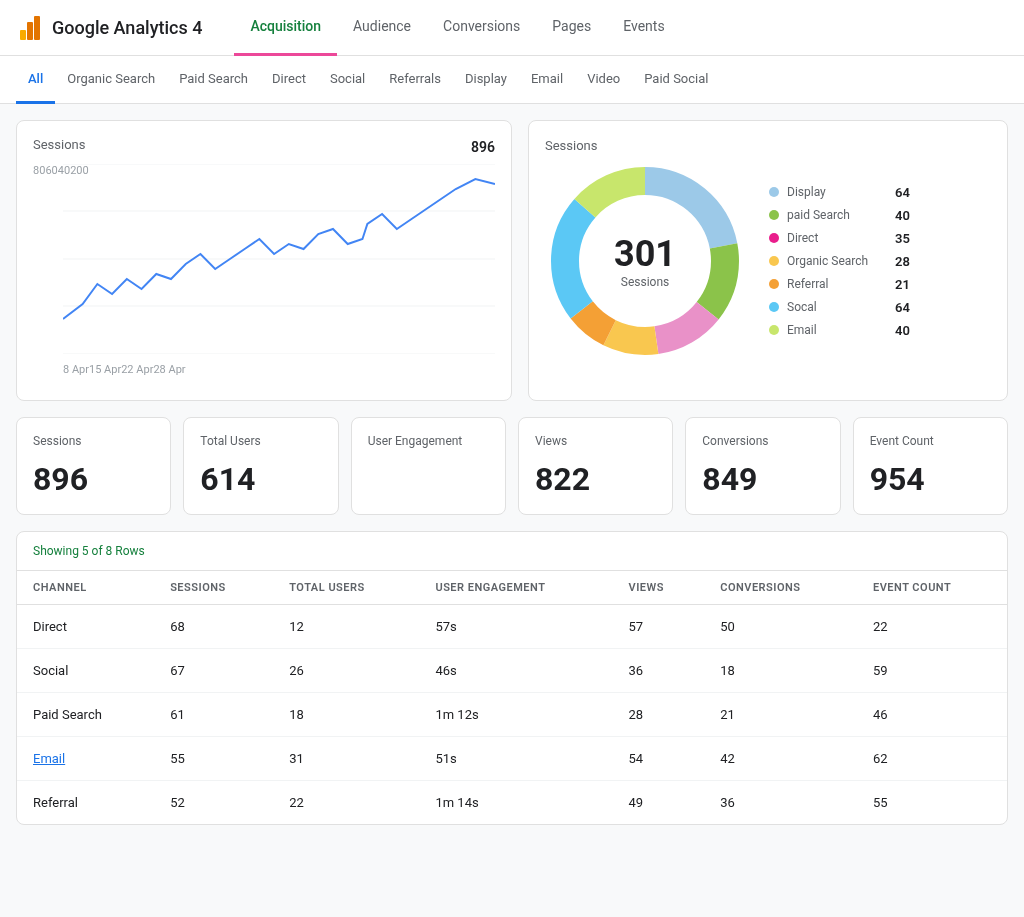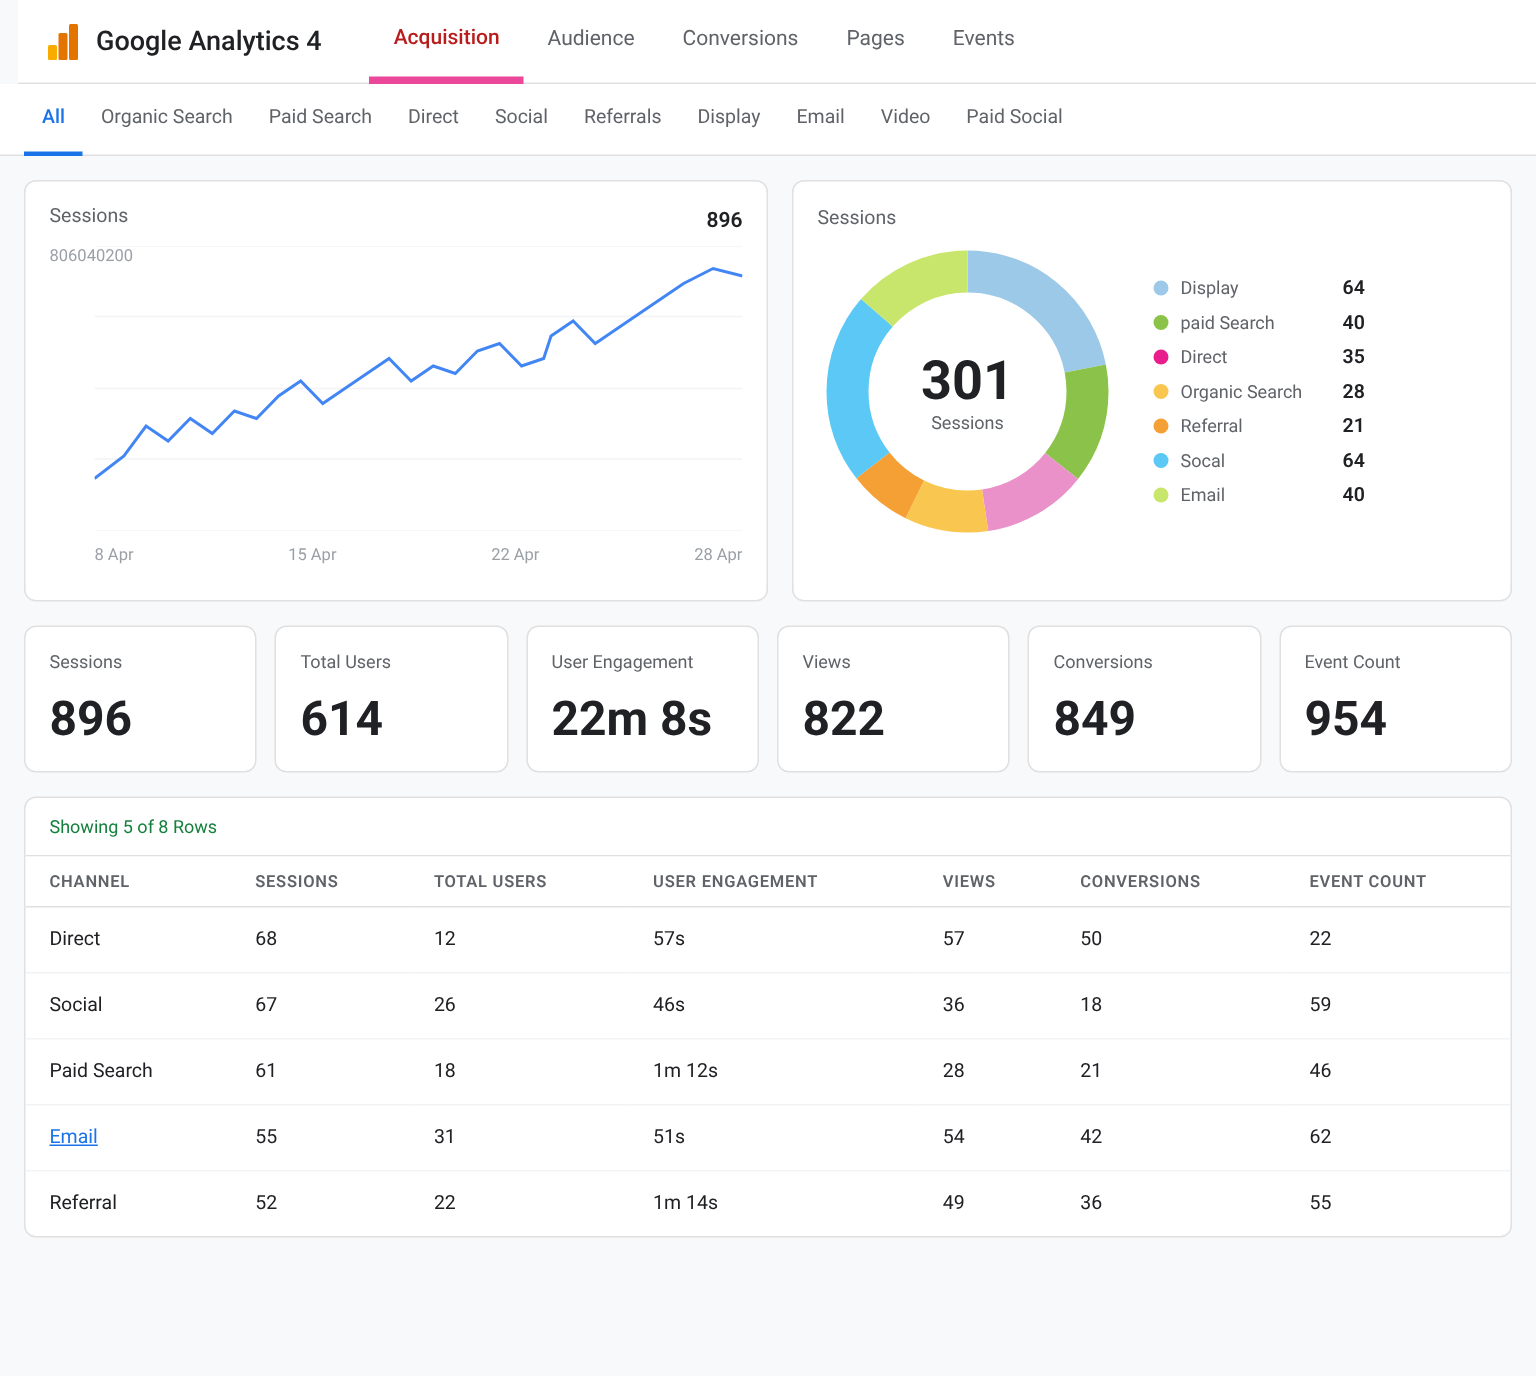--- a/index.html
+++ b/index.html
@@ -1,45 +1,45 @@
 <!DOCTYPE html>
 <html><head>
   <meta charset="utf-8">
   <style>
     * { box-sizing: border-box; margin: 0; padding: 0; }
     body { font-family: -apple-system, BlinkMacSystemFont, 'Segoe UI', Roboto, Arial, sans-serif; background: #f8f9fa; color: #202124; font-size: 14px; }
 
     
-    .header { background: #fff; border-bottom: 1px solid #e0e0e0; display: flex; align-items: center; padding: 0 16px; height: 56px; margin-left: 12px; }
+    .header { background: #fff; border-bottom: 1px solid #e0e0e0; display: flex; align-items: center; padding: 0 16px; height: 56px; }
     .logo { display: flex; align-items: center; gap: 8px; margin-right: 32px; }
     .logo-icon { width: 28px; height: 28px; }
     .logo-text { font-size: 18px; font-weight: 500; color: #202124; }
     .main-nav { display: flex; gap: 0; }
     .nav-item { padding: 0 16px; height: 56px; display: flex; align-items: center; font-size: 14px; color: #5f6368; cursor: pointer; border-bottom: 3px solid transparent; }
-    .nav-item.active { color: #b91c1c; border-bottom: 5px solid #ec4899; font-weight: 500; }
+    .nav-item.active { color: #15803d; border-bottom: 3px solid #ec4899; font-weight: 500; }
 
     
     .sub-nav { background: #fff; border-bottom: 1px solid #e0e0e0; display: flex; align-items: center; padding: 0 16px; height: 48px; gap: 0; }
     .sub-nav-item { padding: 0 12px; height: 48px; display: flex; align-items: center; font-size: 13px; color: #5f6368; cursor: pointer; border-bottom: 3px solid transparent; }
     .sub-nav-item.active { color: #1a73e8; border-bottom: 3px solid #1a73e8; font-weight: 500; }
 
     
     .content { padding: 16px; background: #f8f9fa; }
 
     
     .charts-row { display: flex; gap: 16px; margin-bottom: 16px; }
 
     
     .line-chart-card { background: #fff; border: 1px solid #e0e0e0; border-radius: 8px; padding: 16px; flex: 1; }
     .card-title { font-size: 13px; color: #5f6368; margin-bottom: 4px; }
     .card-value-top { font-size: 14px; font-weight: 600; text-align: right; color: #202124; }
     .chart-area { position: relative; height: 220px; }
     .y-axis-labels { position: absolute; left: 0; top: 0; bottom: 30px; display: flex; flex-direction: row; justify-content: space-between; font-size: 11px; color: #9aa0a6; }
     .chart-svg-container { position: absolute; left: 30px; right: 0; top: 0; bottom: 30px; }
-    .x-axis-labels { position: absolute; left: 30px; right: 0; bottom: 0; height: 30px; display: flex; justify-content: space-between; align-items: center; font-size: 11px; color: #9aa0a6; }
+    .x-axis-labels { position: absolute; left: 30px; right: 0; bottom: 0; height: 30px; display: flex; justify-content: flex-start; align-items: center; font-size: 11px; color: #9aa0a6; }
     .grid-line { stroke: #f1f3f4; stroke-width: 1; }
 
     
     .donut-chart-card { background: #fff; border: 1px solid #e0e0e0; border-radius: 8px; padding: 16px; width: 480px; }
     .donut-content { display: flex; align-items: center; gap: 24px; margin-top: 8px; }
     .donut-svg-wrapper { position: relative; width: 200px; height: 200px; flex-shrink: 0; }
     .donut-center { position: absolute; top: 50%; left: 50%; transform: translate(-50%, -50%); text-align: center; }
     .donut-center-value { font-size: 36px; font-weight: 700; color: #202124; }
     .donut-center-label { font-size: 12px; color: #5f6368; }
     .legend { display: flex; flex-direction: column; gap: 8px; }
@@ -204,21 +204,20 @@
   <div class="metric-card">
     <div class="metric-label">Sessions</div>
     <div class="metric-value">896</div>
   </div>
       <div class="metric-card">
     <div class="metric-label">Total Users</div>
     <div class="metric-value">614</div>
   </div>
       <div class="metric-card">
     <div class="metric-label">User Engagement</div>
-    <div class="metric-value">22m 8s</div>
   </div>
       <div class="metric-card">
     <div class="metric-label">Views</div>
     <div class="metric-value">822</div>
   </div>
       <div class="metric-card">
     <div class="metric-label">Conversions</div>
     <div class="metric-value">849</div>
   </div>
       <div class="metric-card">

